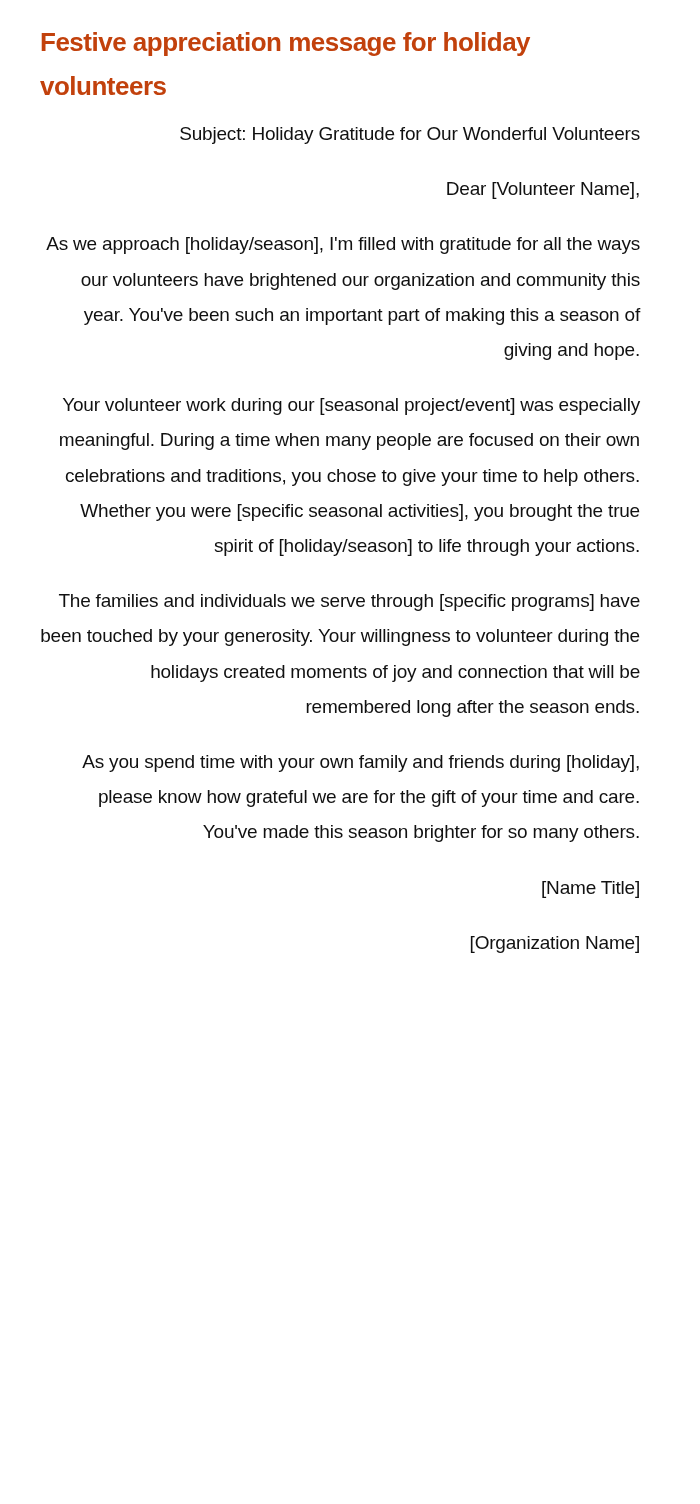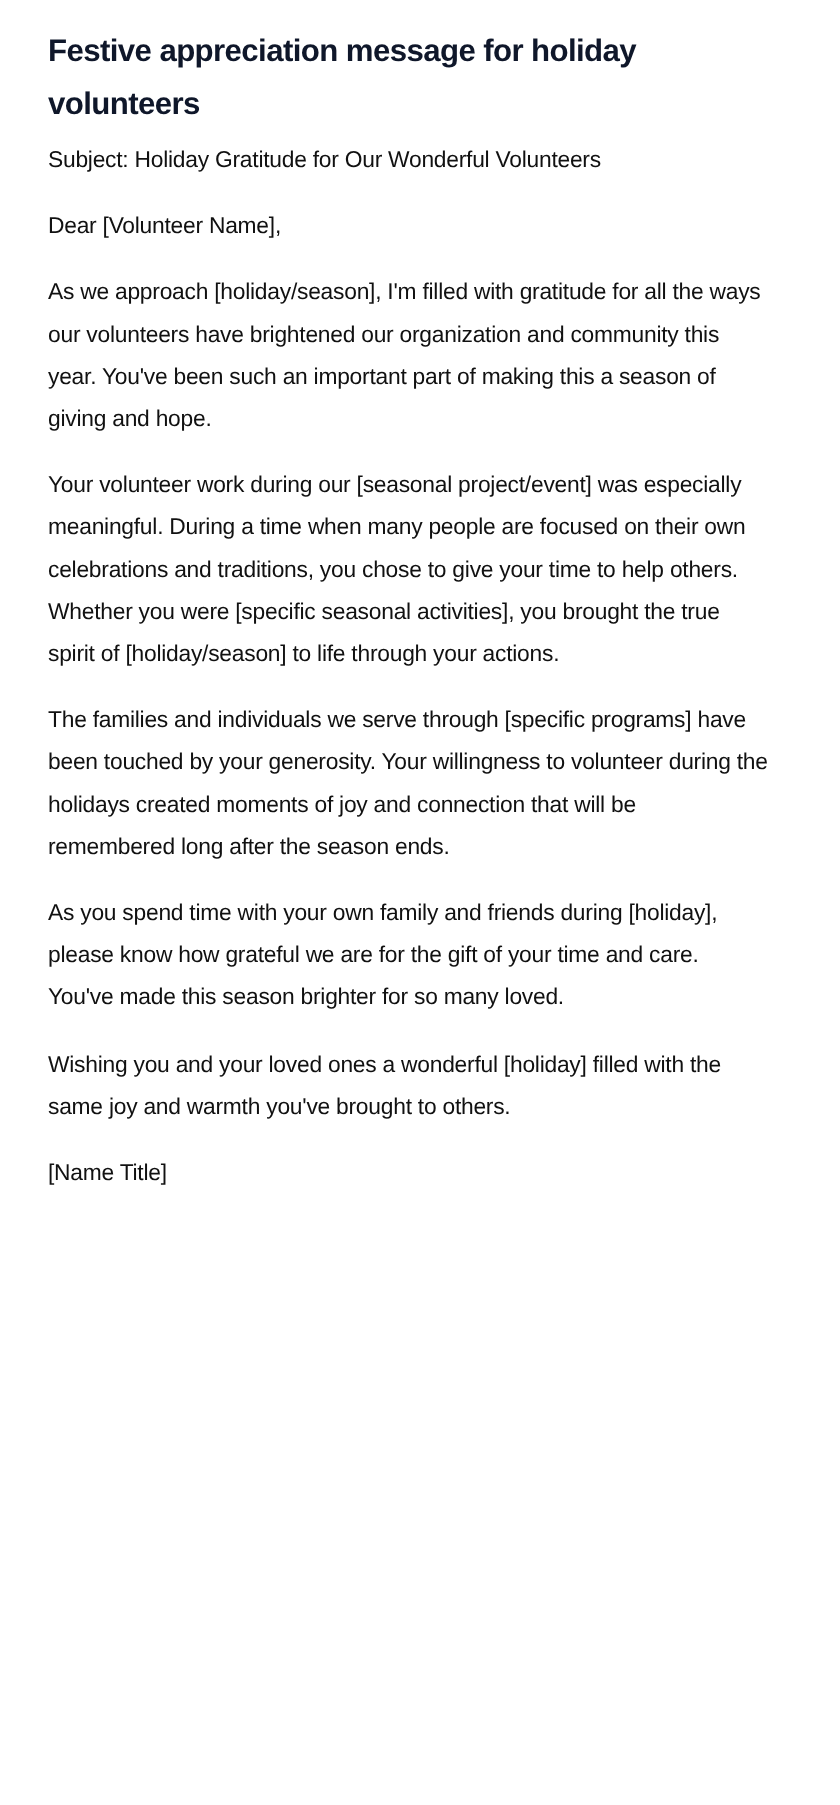--- a/index.html
+++ b/index.html
@@ -17,36 +17,37 @@
       padding: 20px 40px 40px 40px;
       width: 600px;
     }
     .title {
       font-family: "Liberation Sans", sans-serif;
       font-weight: bold;
       font-size: 26px;
       line-height: 44px;
       margin: 0 0 8px 0;
       letter-spacing: -0.5px;
-      color: #0f172a;
+      color: #c2410c;
     }
     .para {
       font-size: 19px;
       line-height: 35.2px;
       margin: 0 0 20px 0;
       letter-spacing: -0.2px;
+      text-align: right;
     }
     .para.subject { margin-bottom: 20px; }
   </style>
 </head>
 <body>
 
 <div class="page">
   <h1 class="title">Festive appreciation message for holiday volunteers</h1>
   <p class="para subject">Subject: Holiday Gratitude for Our Wonderful Volunteers</p>
   <p class="para">Dear [Volunteer Name],</p>
   <p class="para">As we approach [holiday/season], I'm filled with gratitude for all the ways our volunteers have brightened our organization and community this year. You've been such an important part of making this a season of giving and hope.</p>
   <p class="para">Your volunteer work during our [seasonal project/event] was especially meaningful. During a time when many people are focused on their own celebrations and traditions, you chose to give your time to help others. Whether you were [specific seasonal activities], you brought the true spirit of [holiday/season] to life through your actions.</p>
   <p class="para">The families and individuals we serve through [specific programs] have been touched by your generosity. Your willingness to volunteer during the holidays created moments of joy and connection that will be remembered long after the season ends.</p>
-  <p class="para">As you spend time with your own family and friends during [holiday], please know how grateful we are for the gift of your time and care. You've made this season brighter for so many loved.</p>
-  <p class="para">Wishing you and your loved ones a wonderful [holiday] filled with the same joy and warmth you've brought to others.</p>
+  <p class="para">As you spend time with your own family and friends during [holiday], please know how grateful we are for the gift of your time and care. You've made this season brighter for so many others.</p>
   <p class="para">[Name Title]</p>
+  <p class="para">[Organization Name]</p>
 </div>
 
 </body></html>

